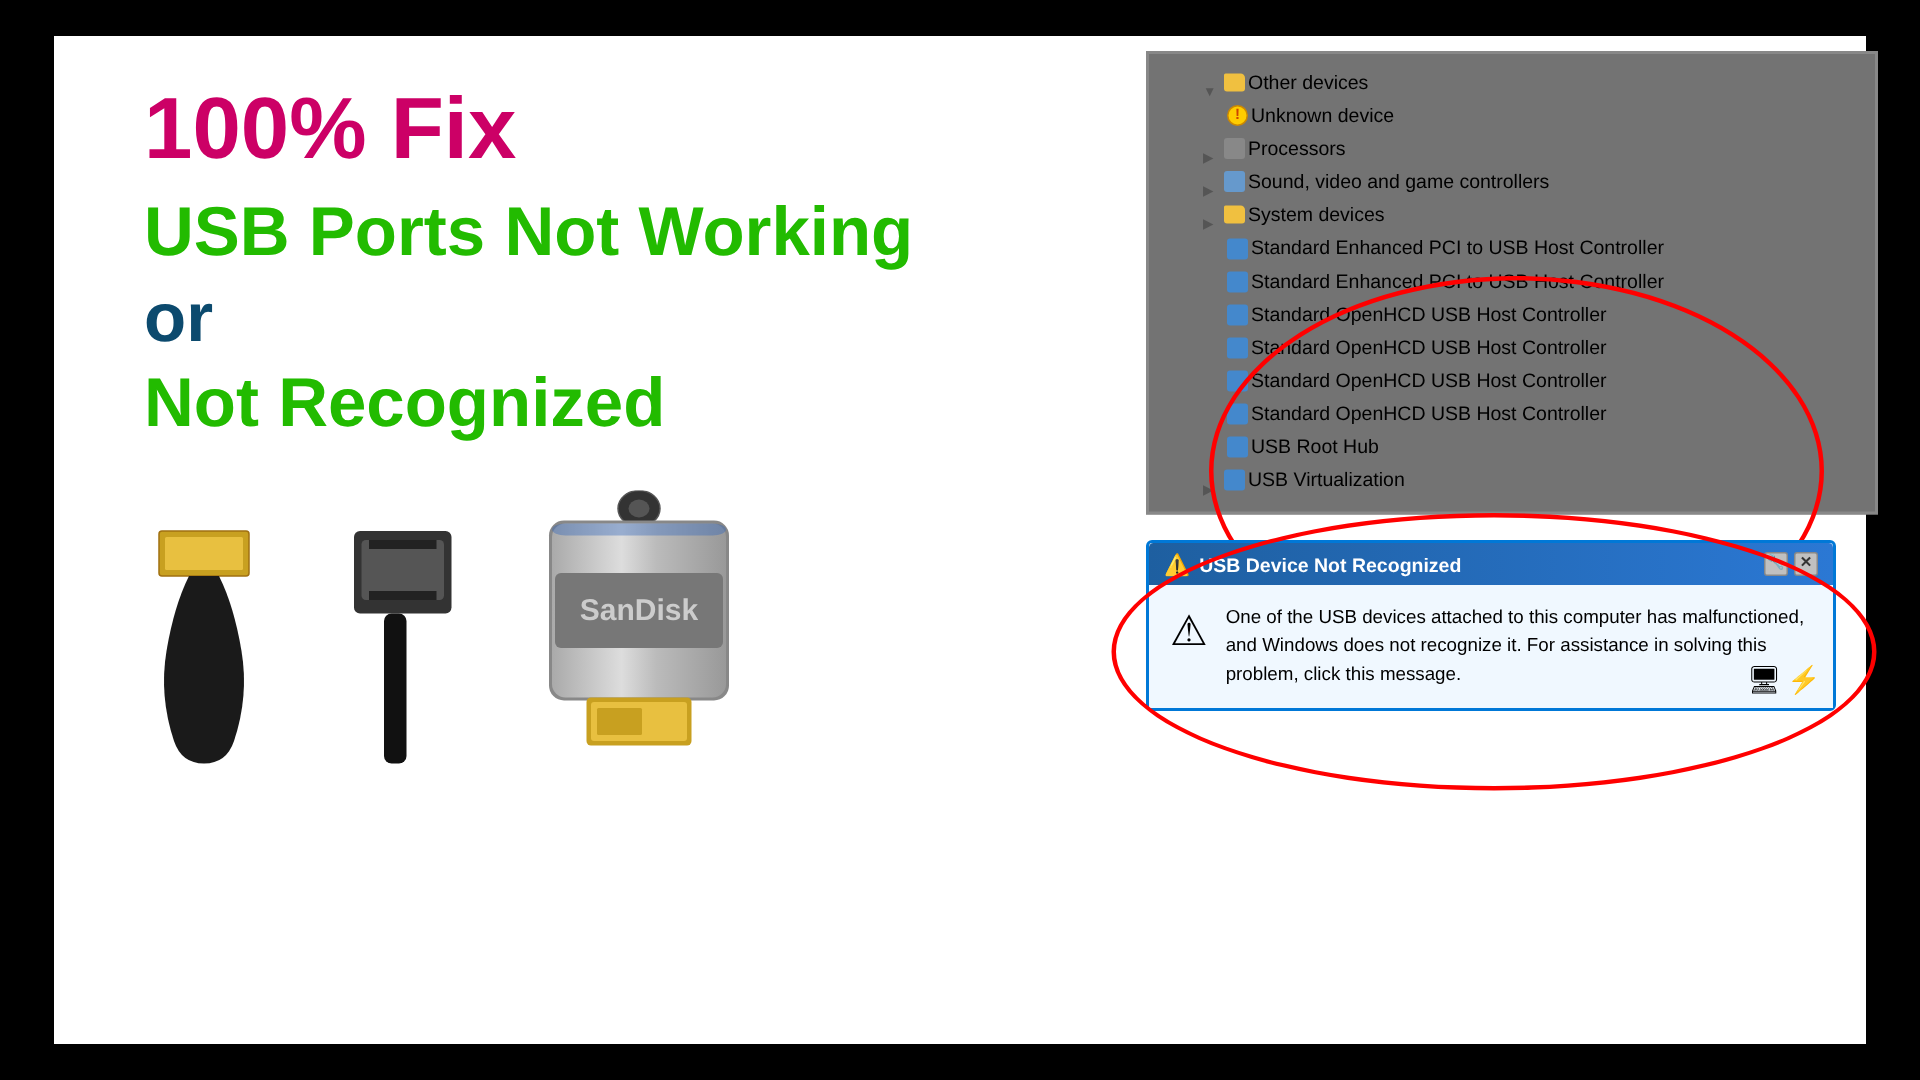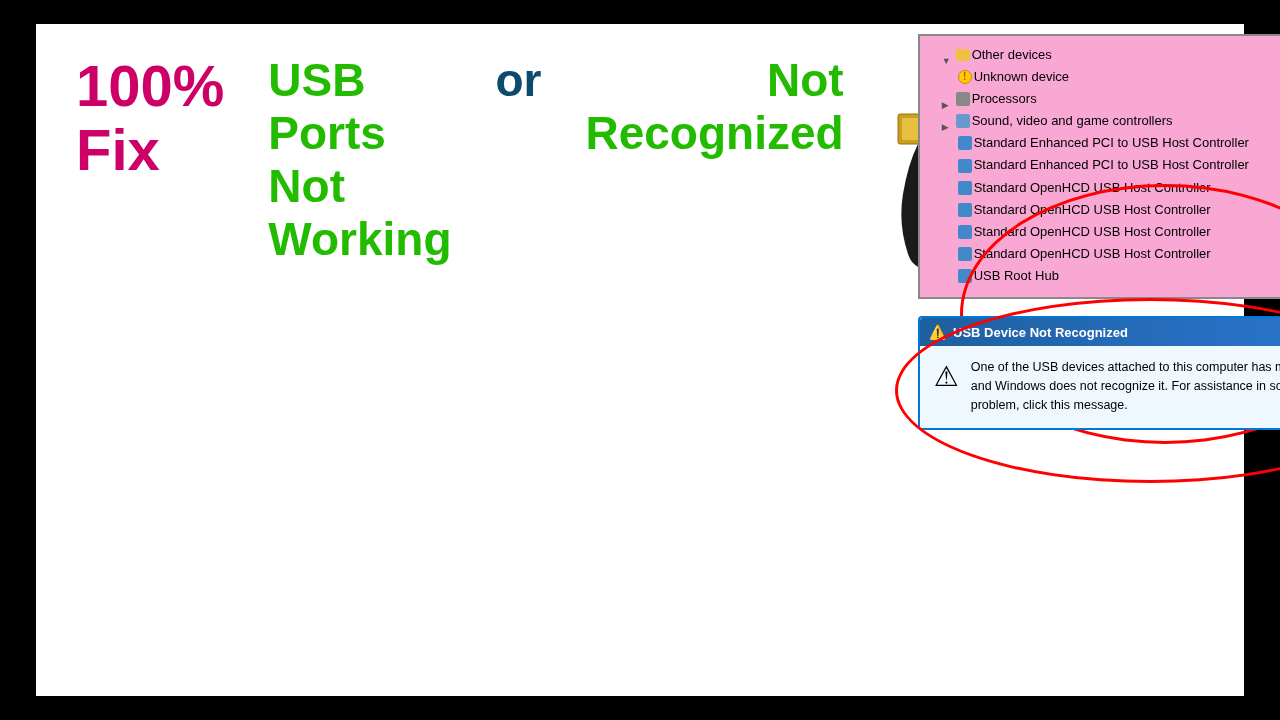--- a/index.html
+++ b/index.html
@@ -18,26 +18,25 @@
       background: #fff;
       display: flex;
       flex-direction: row;
       align-items: flex-start;
       position: relative;
     }
 
     
     .left-panel {
       flex: 1;
-      padding: 30px 30px 20px 40px;
-      display: flex;
-      flex-direction: row;
+      padding: 30px 30px 20px 60px;
+      display: flex;
+      flex-direction: column;
       align-items: flex-start;
       justify-content: flex-start;
-      gap: 44px;
     }
 
     .title-fix {
       font-size: 58px;
       font-weight: 900;
       color: #cc0066;
       line-height: 1.1;
       margin-bottom: 10px;
     }
 
@@ -104,23 +103,23 @@
       width: 480px;
       padding: 10px 10px 10px 0;
       display: flex;
       flex-direction: column;
       gap: 12px;
     }
 
     
     .device-manager {
       border: 2px solid #888;
-      background: #f9a8d4;
-      width: 408px;
-      padding: 8px 10px 10px 6px;
+      background: #737373;
+      width: 488px;
+      padding: 8px 10px 10px 20px;
       position: relative;
     }
 
     .dm-tree {
       font-size: 13px;
       color: #000;
       line-height: 1.7;
     }
 
     .dm-row {
@@ -372,20 +371,25 @@
           <span class="dm-proc-icon"></span>
           <span>Processors</span>
         </div>
 
         <div class="dm-row dm-indent-1">
           <span class="arrow arrow-right"></span>
           <span class="dm-proc-icon" style="background:#6699cc;"></span>
           <span>Sound, video and game controllers</span>
         </div>
 
+        <div class="dm-row dm-indent-1">
+          <span class="arrow arrow-right"></span>
+          <span class="dm-folder-icon"></span>
+          <span>System devices</span>
+        </div>
 
 
         <div class="dm-row dm-indent-2">
           <span class="dm-usb-icon"></span>
           <span>Standard Enhanced PCI to USB Host Controller</span>
         </div>
         <div class="dm-row dm-indent-2">
           <span class="dm-usb-icon"></span>
           <span>Standard Enhanced PCI to USB Host Controller</span>
         </div>
@@ -403,20 +407,25 @@
         </div>
         <div class="dm-row dm-indent-2">
           <span class="dm-usb-icon"></span>
           <span>Standard OpenHCD USB Host Controller</span>
         </div>
         <div class="dm-row dm-indent-2">
           <span class="dm-usb-icon"></span>
           <span>USB Root Hub</span>
         </div>
 
+        <div class="dm-row dm-indent-1">
+          <span class="arrow arrow-right"></span>
+          <span class="dm-usb-icon"></span>
+          <span>USB Virtualization</span>
+        </div>
       </div>
 
       <div class="circle-dm"></div>
     </div>
 
     <div class="usb-popup" style="position:relative; margin-top: 5px;">
       <div class="popup-titlebar">
         <div class="popup-titlebar-left">
           <span style="font-size:14px;">⚠️</span>
           <span>USB Device Not Recognized</span>

